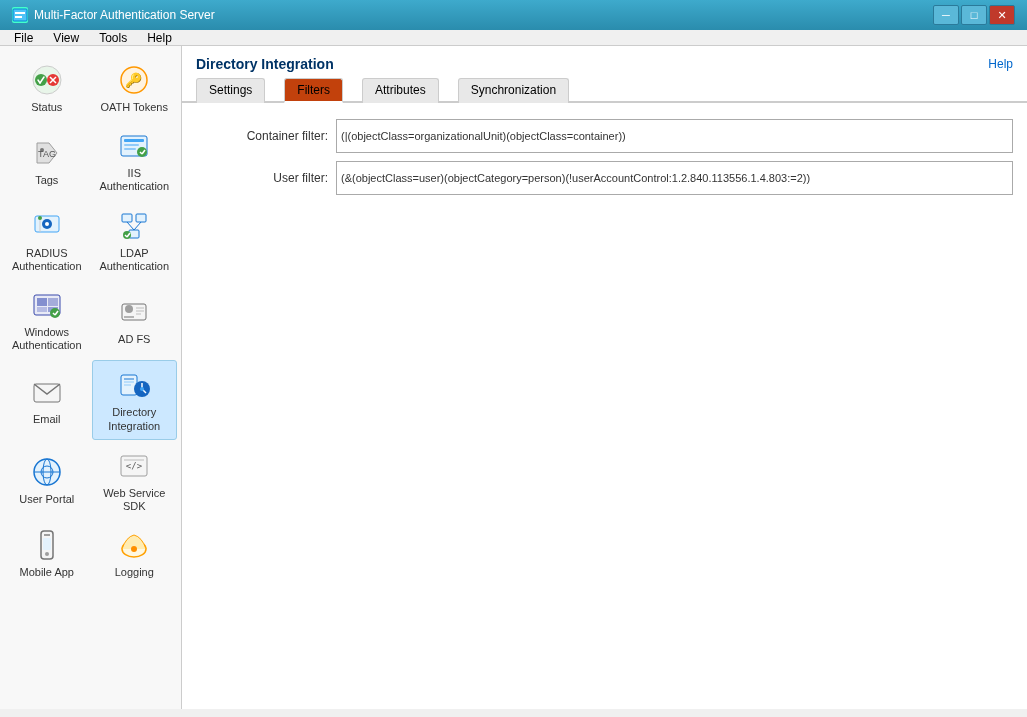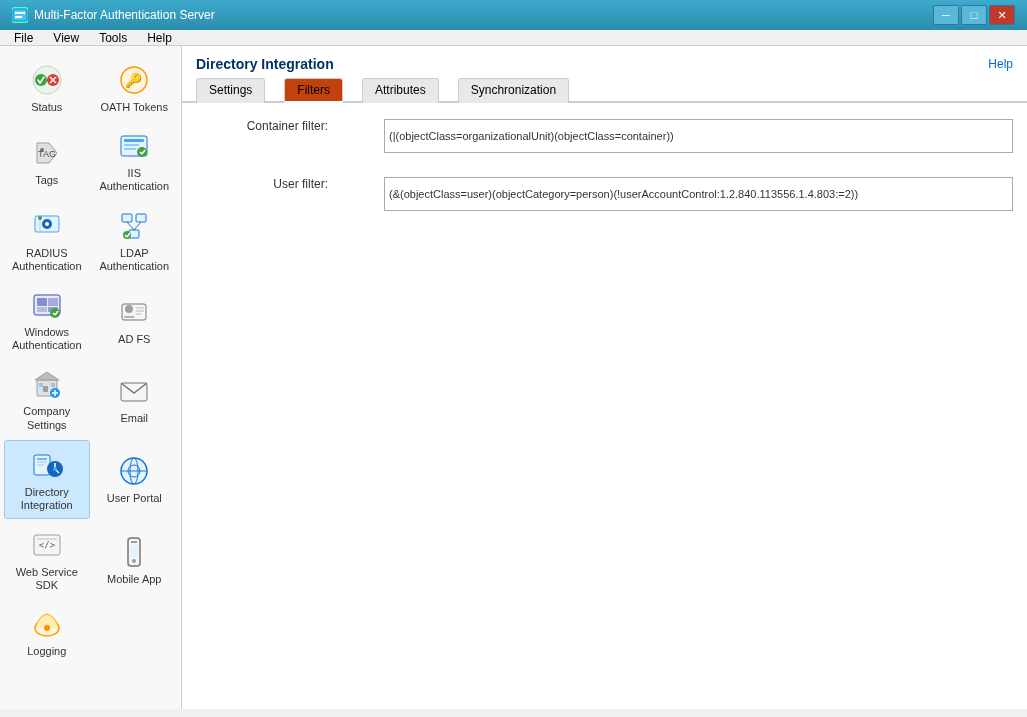--- a/index.html
+++ b/index.html
@@ -137,23 +137,22 @@
       z-index: 1;
     }
 
     
     .filters-content {
       padding: 16px 14px;
       flex: 1;
     }
     .filter-row {
       display: flex;
-      align-items: flex-start;
-      margin-bottom: 24px;
-      gap: 48px;
+      align-items: center;
+      margin-bottom: 8px;
     }
     .filter-label {
       width: 140px;
       font-size: 12px;
       color: #333;
       text-align: right;
       padding-right: 8px;
       flex-shrink: 0;
     }
     .filter-input {
@@ -304,35 +303,20 @@
             <circle cx="13" cy="15" r="4" fill="#9e9e9e"></circle>
             <line x1="8" y1="23" x2="18" y2="23" stroke="#9e9e9e" stroke-width="1.5"></line>
             <line x1="20" y1="14" x2="28" y2="14" stroke="#bdbdbd" stroke-width="1"></line>
             <line x1="20" y1="17" x2="28" y2="17" stroke="#bdbdbd" stroke-width="1"></line>
             <line x1="20" y1="20" x2="25" y2="20" stroke="#bdbdbd" stroke-width="1"></line>
           </svg>
         </div>
         <span class="sidebar-label">AD FS</span>
       </div>
 
-      <div class="sidebar-item">
-        <div class="sidebar-icon">
-          <svg width="36" height="36" viewBox="0 0 36 36">
-            <rect x="8" y="14" width="20" height="16" rx="1" fill="#e0e0e0" stroke="#9e9e9e" stroke-width="1"></rect>
-            <polygon points="18,6 6,14 30,14" fill="#bdbdbd" stroke="#9e9e9e" stroke-width="1"></polygon>
-            <rect x="14" y="20" width="5" height="6" rx="1" fill="#9e9e9e"></rect>
-            <rect x="22" y="17" width="4" height="4" rx="0.5" fill="#90caf9"></rect>
-            <rect x="10" y="17" width="4" height="4" rx="0.5" fill="#90caf9"></rect>
-            <circle cx="26" cy="27" r="5" fill="#2196f3"></circle>
-            <line x1="23" y1="27" x2="29" y2="27" stroke="white" stroke-width="1.5"></line>
-            <line x1="26" y1="24" x2="26" y2="30" stroke="white" stroke-width="1.5"></line>
-          </svg>
-        </div>
-        <span class="sidebar-label">Company Settings</span>
-      </div>
 
       <div class="sidebar-item">
         <div class="sidebar-icon">
           <svg width="36" height="36" viewBox="0 0 36 36">
             <rect x="5" y="10" width="26" height="18" rx="2" fill="#f5f5f5" stroke="#757575" stroke-width="1"></rect>
             <polyline points="5,10 18,20 31,10" fill="none" stroke="#757575" stroke-width="1.5"></polyline>
           </svg>
         </div>
         <span class="sidebar-label">Email</span>
       </div>

